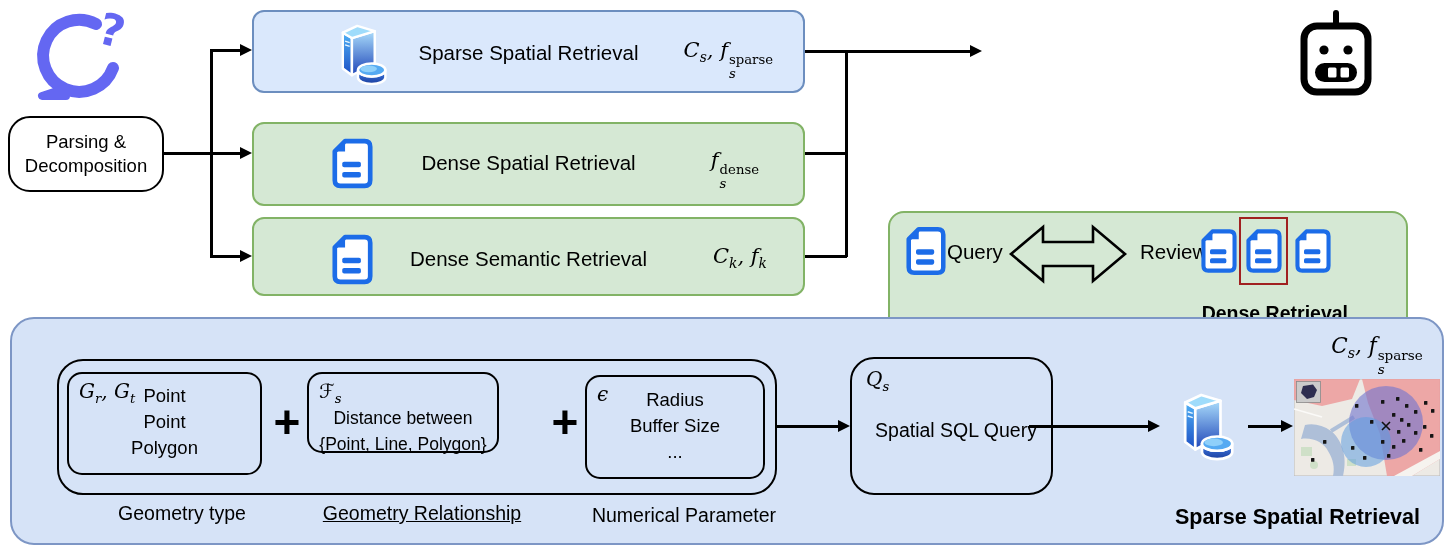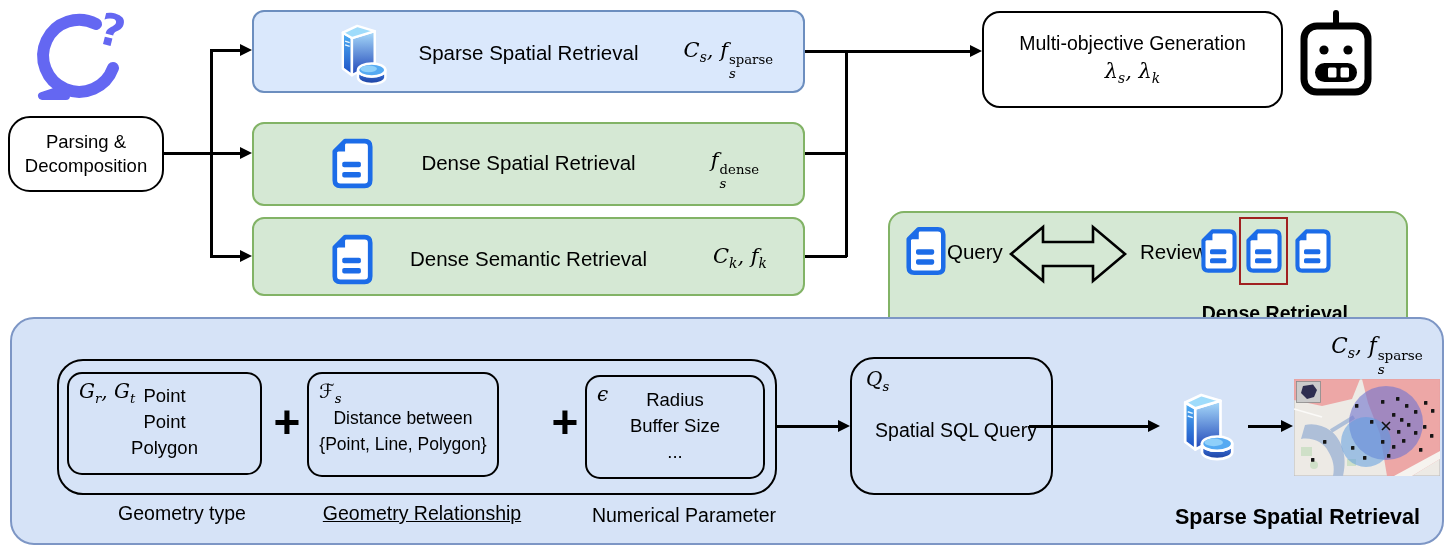--- a/index.html
+++ b/index.html
@@ -153,24 +153,20 @@
     <span class="rmath math" style="top:25px; right:36px;">C<sub>k</sub>, f<sub>k</sub></span>
   </div>
 
   <div class="line hline" style="left:805px; top:50px; width:42px;"></div>
   <div class="line hline" style="left:805px; top:152px; width:42px;"></div>
   <div class="line hline" style="left:805px; top:255px; width:42px;"></div>
   <div class="line vline" style="left:845px; top:50px; height:207px;"></div>
   <div class="line hline" style="left:845px; top:50px; width:126px;"></div>
   <div class="ahead" style="left:970px; top:45px;"></div>
 
-  <div class="whitebox" style="left:982px; top:11px; width:301px; height:97px; border-radius:18px; gap:4px;">
-    <span style="font-size:19.5px;">Multi-objective Generation</span>
-    <span class="math" style="font-size:21px;">λ<sub>s</sub>, λ<sub>k</sub></span>
-  </div>
 
   <svg class="icon" style="left:1298px; top:10px; width:76px; height:92px;" viewBox="0 0 76 92">
     <line x1="38" y1="3" x2="38" y2="16" stroke="#000" stroke-width="6" stroke-linecap="round"></line>
     <rect x="6" y="16" width="64" height="66" rx="13" fill="#fff" stroke="#000" stroke-width="7"></rect>
     <circle cx="26" cy="40" r="4.6" fill="#000"></circle>
     <circle cx="50" cy="40" r="4.6" fill="#000"></circle>
     <rect x="17" y="53" width="42" height="19" rx="9.5" fill="#000"></rect>
     <rect x="30" y="57.5" width="8.5" height="10" rx="1.5" fill="#fff"></rect>
     <rect x="42.5" y="57.5" width="8.5" height="10" rx="1.5" fill="#fff"></rect>
   </svg>
@@ -215,21 +211,21 @@
     <div class="pbox" style="left:55px; top:53px; width:195px; height:103px;">
       <span class="pmath math">G<sub>r</sub>, G<sub>t</sub></span>
       <div class="plines" style="top:9px;">
         <div>Point</div>
         <div>Point</div>
         <div>Polygon</div>
       </div>
     </div>
     <div class="plus" style="left:253px; top:81px;">+</div>
 
-    <div class="pbox" style="left:295px; top:53px; width:192px; height:105px;">
+    <div class="pbox" style="left:295px; top:53px; width:192px; height:81px;">
       <span class="pmath math">ℱ<sub>s</sub></span>
       <div class="plines" style="top:31px; font-size:17.5px;">
         <div>Distance between</div>
         <div>{Point, Line, Polygon}</div>
       </div>
     </div>
     <div class="plus" style="left:531px; top:81px;">+</div>
 
     <div class="pbox" style="left:573px; top:56px; width:180px; height:104px;">
       <span class="pmath math">ϵ</span>

